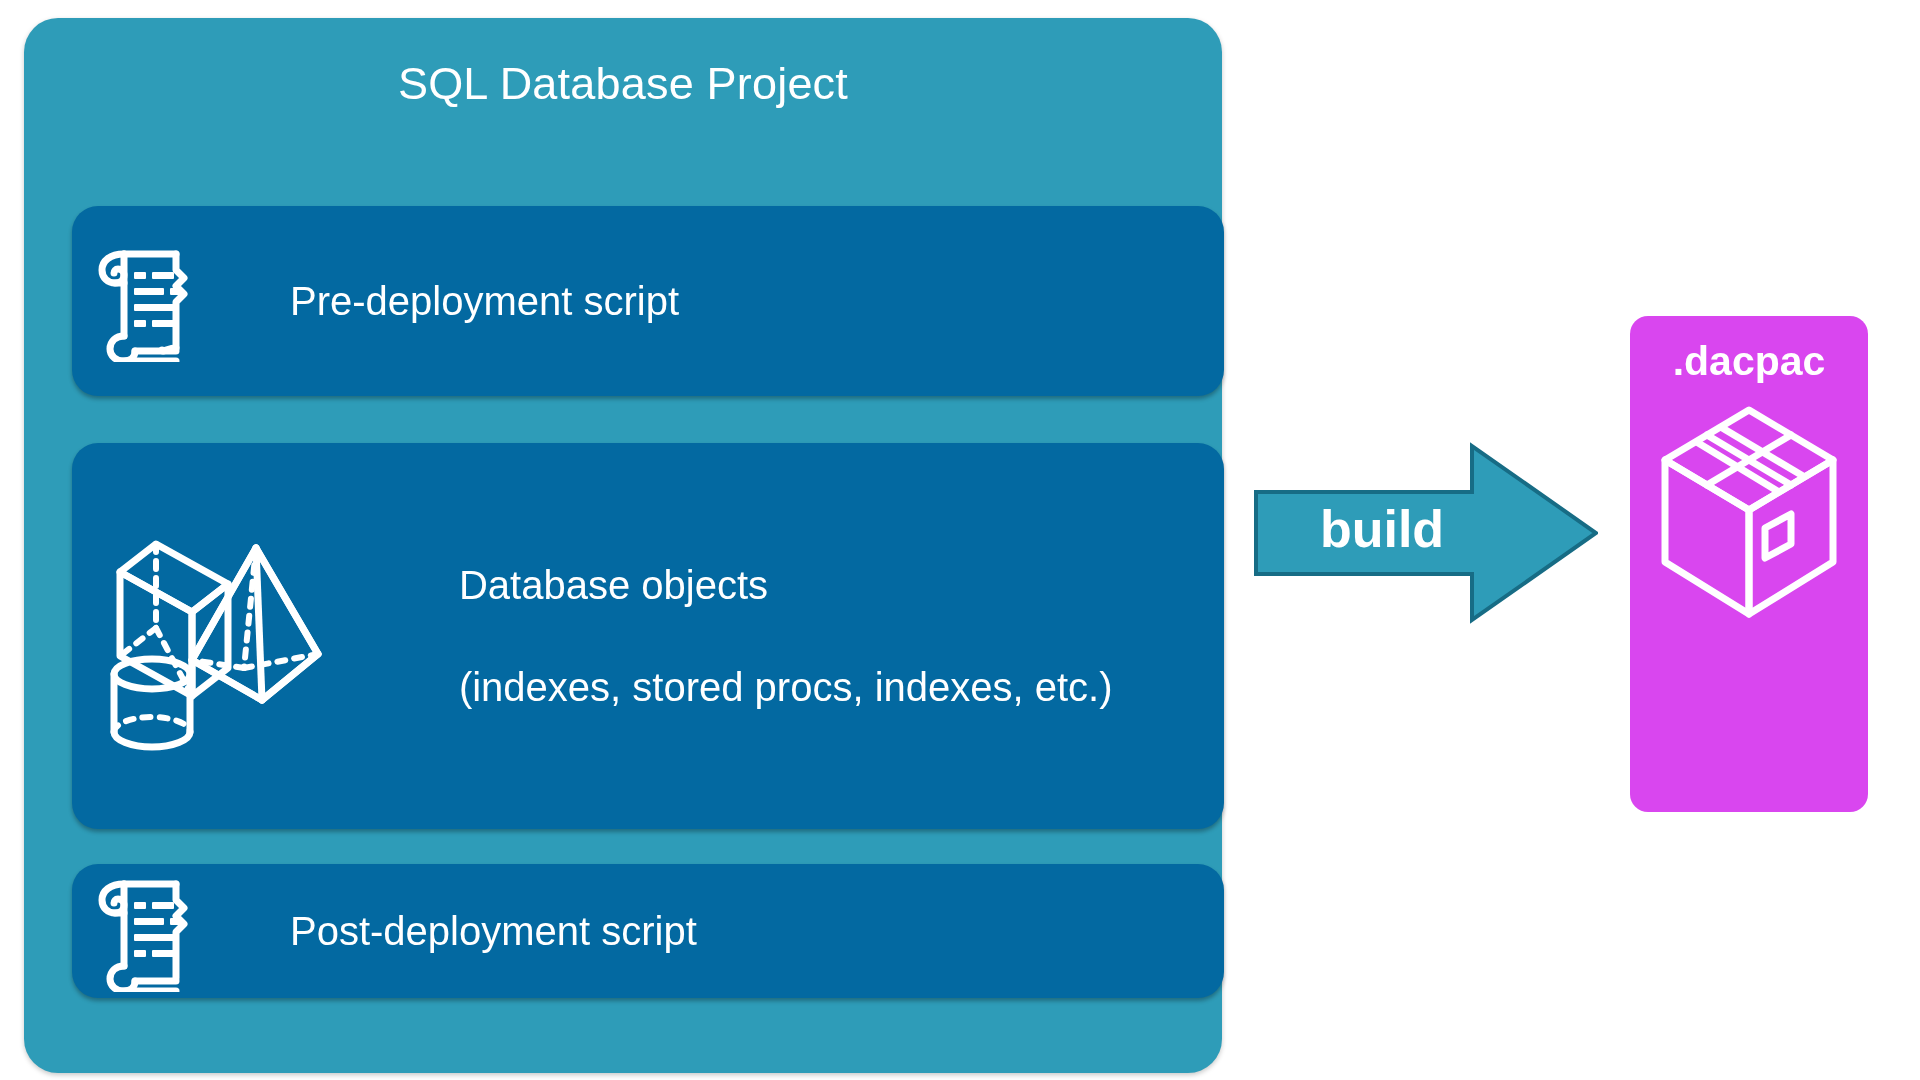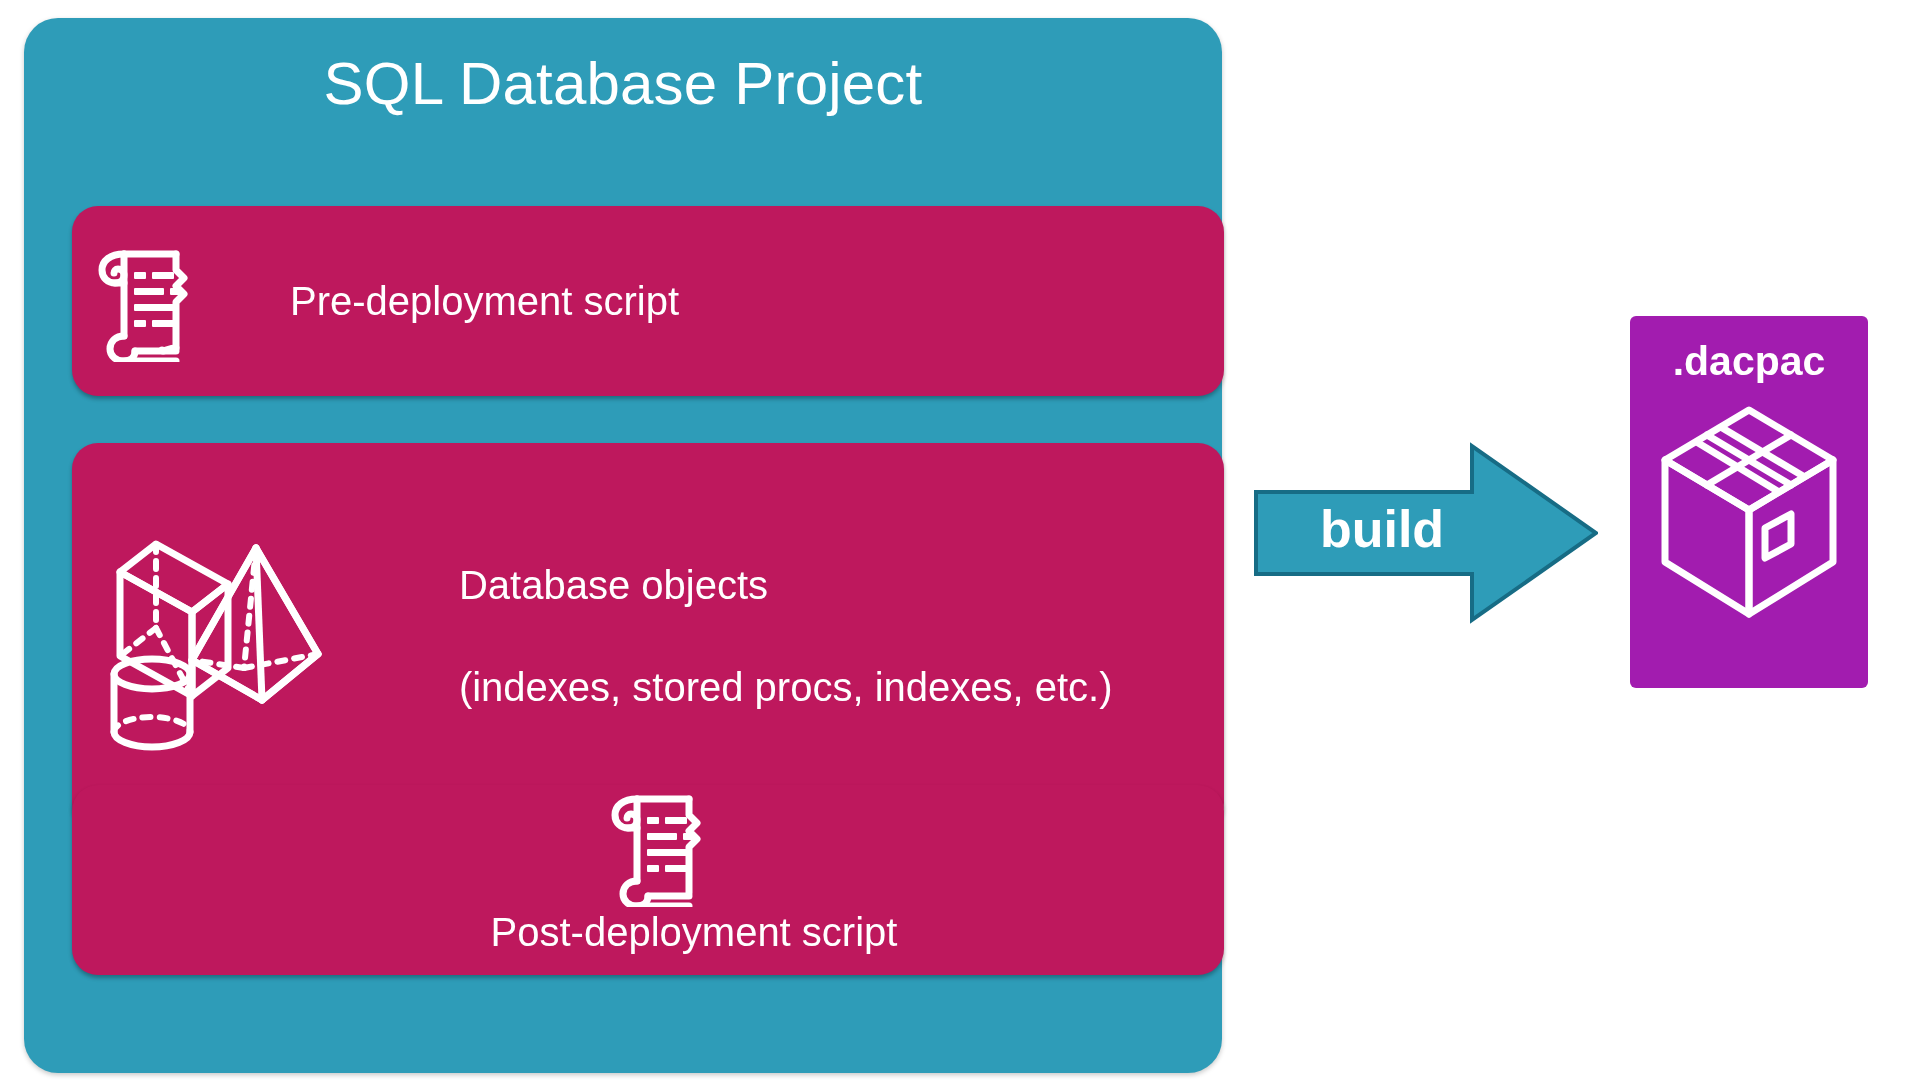--- a/index.html
+++ b/index.html
@@ -35,42 +35,42 @@
     box-sizing: border-box;
   }
 
   .project-title {
     position: absolute;
     left: 0;
     top: 34px;
     width: 100%;
     text-align: center;
     color: #ffffff;
-    font-size: 60px;
+    font-size: 45px;
     line-height: 64px;
     letter-spacing: 0.2px;
     font-weight: 400;
     white-space: nowrap;
   }
 
   
   .card {
     position: absolute;
     left: 48px;
     width: 1152px;
-    background: #be185d;
+    background: #0369a1;
     border-radius: 26px;
     box-shadow: 0 3px 4px rgba(0,0,0,0.30);
     box-sizing: border-box;
     display: flex;
     align-items: center;
   }
   .card.pre   { top: 188px;  height: 190px; }
   .card.objs  { top: 425px;  height: 386px; }
-  .card.post  { top: 767px;  height: 190px; flex-direction: column; }
+  .card.post  { top: 846px;  height: 134px; }
 
   .card-icon {
     flex: 0 0 auto;
     margin-left: 18px;
     display: flex;
     align-items: center;
     justify-content: center;
   }
   .card-icon.shapes { margin-left: 14px; }
 
@@ -106,23 +106,23 @@
     white-space: nowrap;
     pointer-events: none;
   }
 
   
   .dacpac-panel {
     position: absolute;
     left: 1630px;
     top: 316px;
     width: 238px;
-    height: 372px;
-    background: #a21caf;
-    border-radius: 6px;
+    height: 496px;
+    background: #d946ef;
+    border-radius: 18px;
     box-sizing: border-box;
   }
   .dacpac-title {
     position: absolute;
     left: 0;
     top: 20px;
     width: 100%;
     text-align: center;
     color: #ffffff;
     font-size: 41px;

